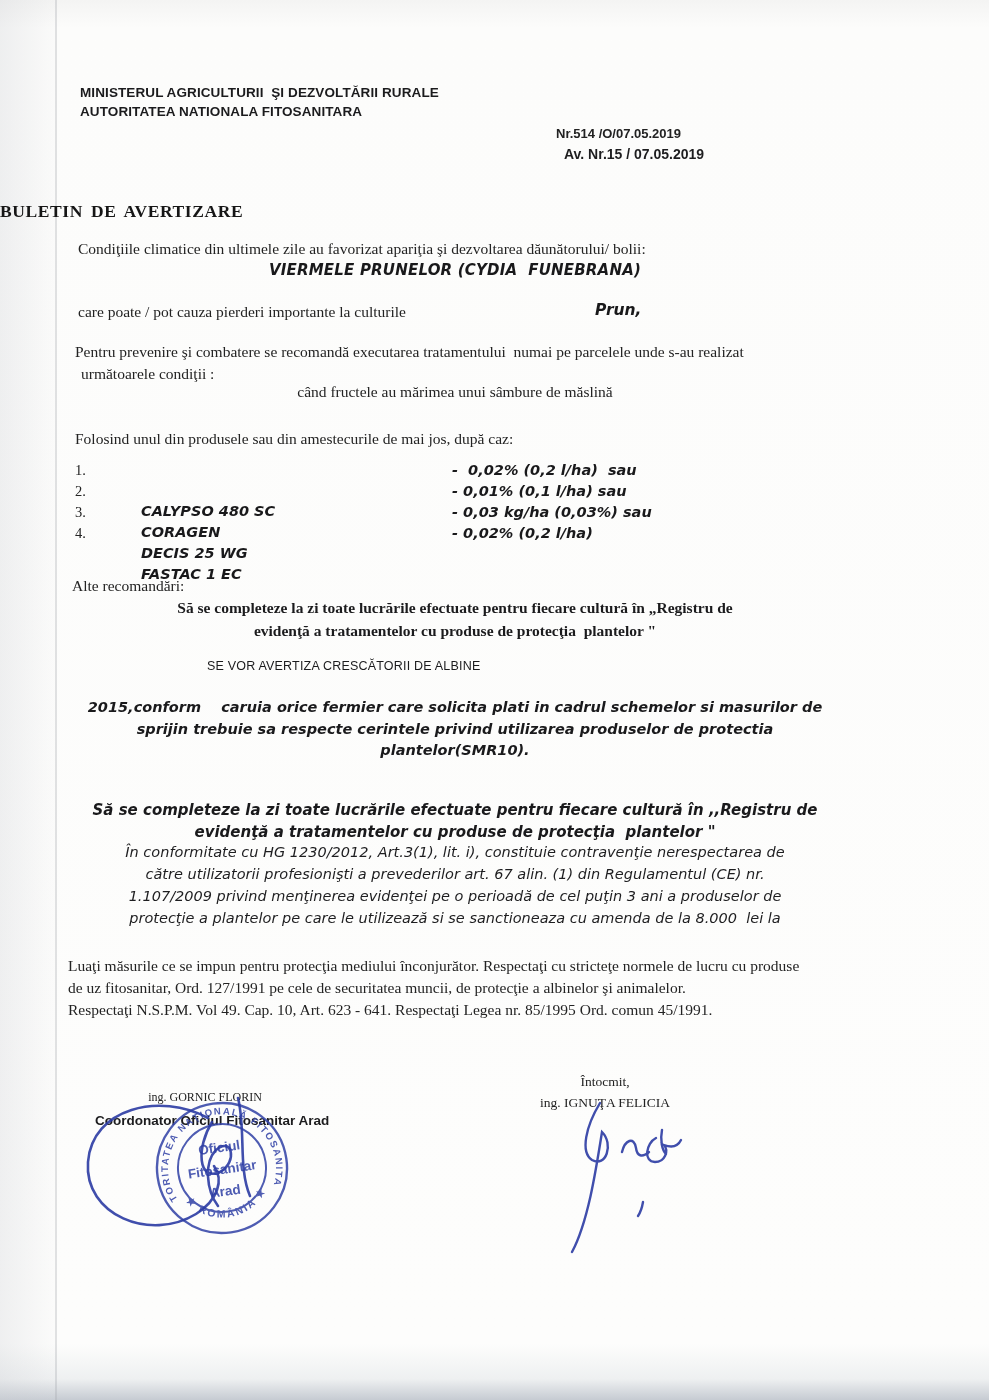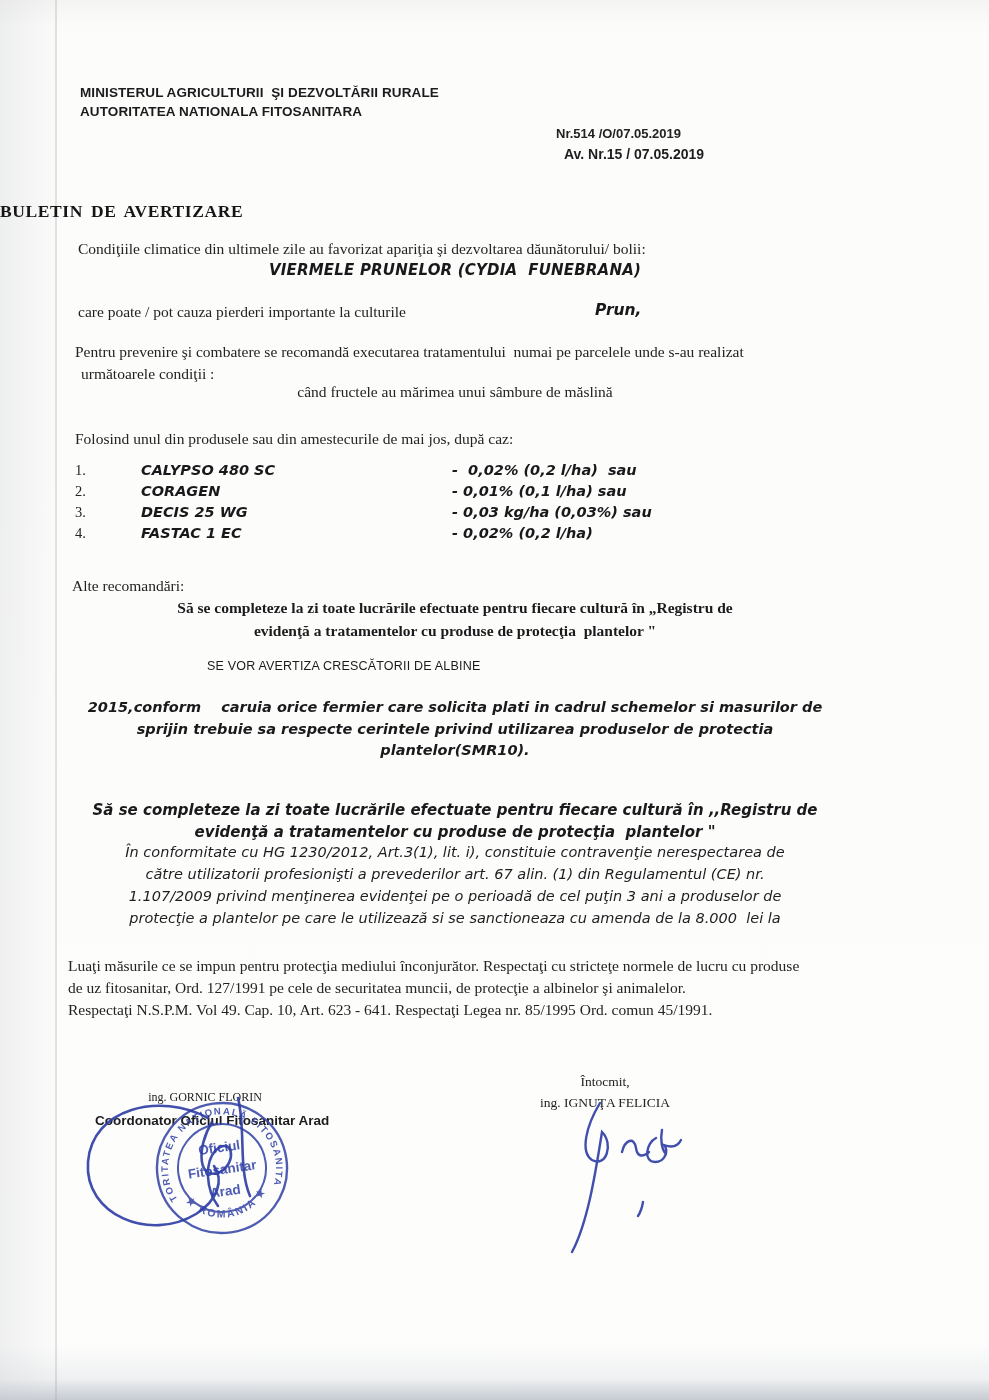--- a/index.html
+++ b/index.html
@@ -35,21 +35,21 @@
   .crops-line { left:78px; top:303px; }
   .crop-name { left:595px; top:301px; font-weight:bold; font-style:italic; font-size:15.5px; color:#19191b; }
 
   .prevention { left:75px; top:341px; line-height:21.5px; }
   .prevention .l2 { padding-left:6px; }
   .condition { left:30px; top:383px; width:850px; text-align:center; }
   .products-intro { left:75px; top:423px;margin-top:7px; }
 
   .prod-row { font-weight:bold; font-style:italic; font-size:14.5px; color:#19191b; }
   .prod-idx { position:absolute; left:75px; font-family:"Liberation Serif",serif; font-weight:normal; font-style:normal; font-size:14.5px; color:#232323; }
-  .prod-name { position:absolute; left:141px; }
+  .prod-name { position:absolute; left:141px;margin-top:41px; }
   .prod-dose { position:absolute; left:452px; }
 
   .alte { left:72px; top:577px; }
   .registry { left:30px; top:597px; width:850px; text-align:center; font-weight:bold; font-size:15.5px; line-height:22.5px; color:#1b1b1d; }
   .bee { left:207px; top:659px; font-size:12.5px; font-weight:normal; color:#1b1b1d; letter-spacing:0.2px; }
 
   .eco { left:30px; top:697px; width:850px; text-align:center; font-weight:bold; font-style:italic; font-size:14.5px; line-height:21.5px; color:#1a1a1c; }
   .registry2 { left:30px; top:799px; width:850px; text-align:center; font-weight:bold; font-style:italic; font-size:15px; line-height:22px; color:#1a1a1c; }
   .legal { left:30px; top:841px; width:850px; text-align:center; font-style:italic; font-size:14.5px; line-height:22px; color:#1e1e20; }
 

